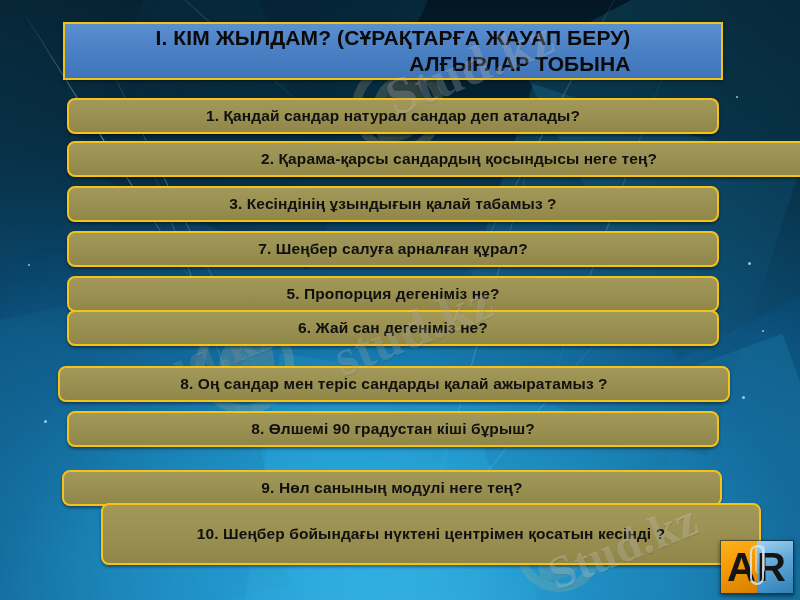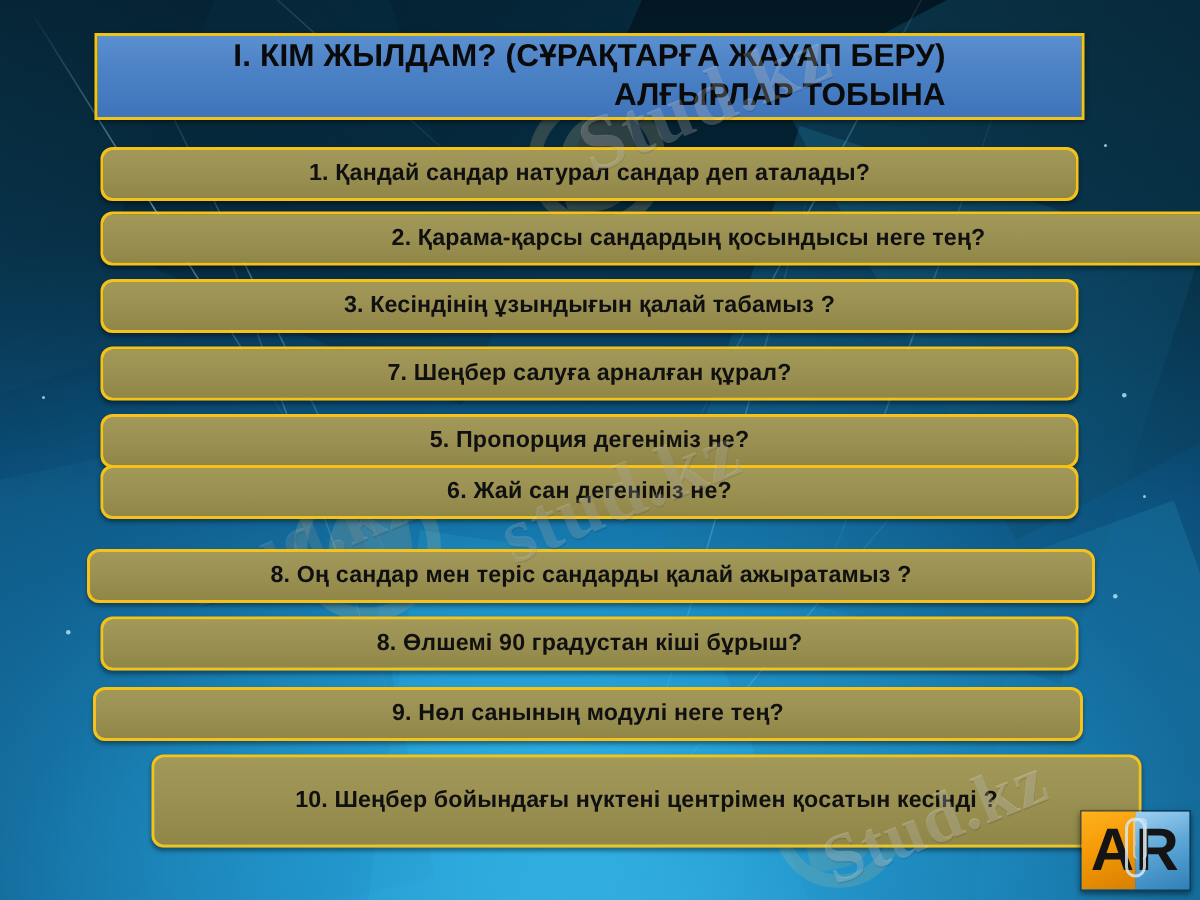--- a/index.html
+++ b/index.html
@@ -241,21 +241,21 @@
     </div>
   <div class="q" style="left:67px;  top:310px; width:652px; height:36px;">
       <span>6. Жай сан дегеніміз не?</span>
     </div>
   <div class="q" style="left:58px;  top:366px; width:672px; height:36px;">
       <span>8. Оң сандар мен теріс сандарды қалай ажыратамыз ?</span>
     </div>
   <div class="q" style="left:67px;  top:411px; width:652px; height:36px;">
       <span>8. Өлшемі 90 градустан кіші бұрыш?</span>
     </div>
-  <div class="q" style="left:62px;  top:458px; width:660px; height:36px;">
+  <div class="q" style="left:62px;  top:470px; width:660px; height:36px;">
       <span>9. Нөл санының модулі неге тең?</span>
     </div>
   <div class="q" style="left:62px;  top:503px; width:660px; height:62px;margin-left:39px;">
       <span>10. Шеңбер бойындағы нүктені центрімен қосатын кесінді ?</span>
     </div>
 
   <div class="wm wm-a">Stud.kz</div>
   <div class="wm wm-b">stud.kz</div>
   <div class="wm wm-c">Stud.kz</div>
 

